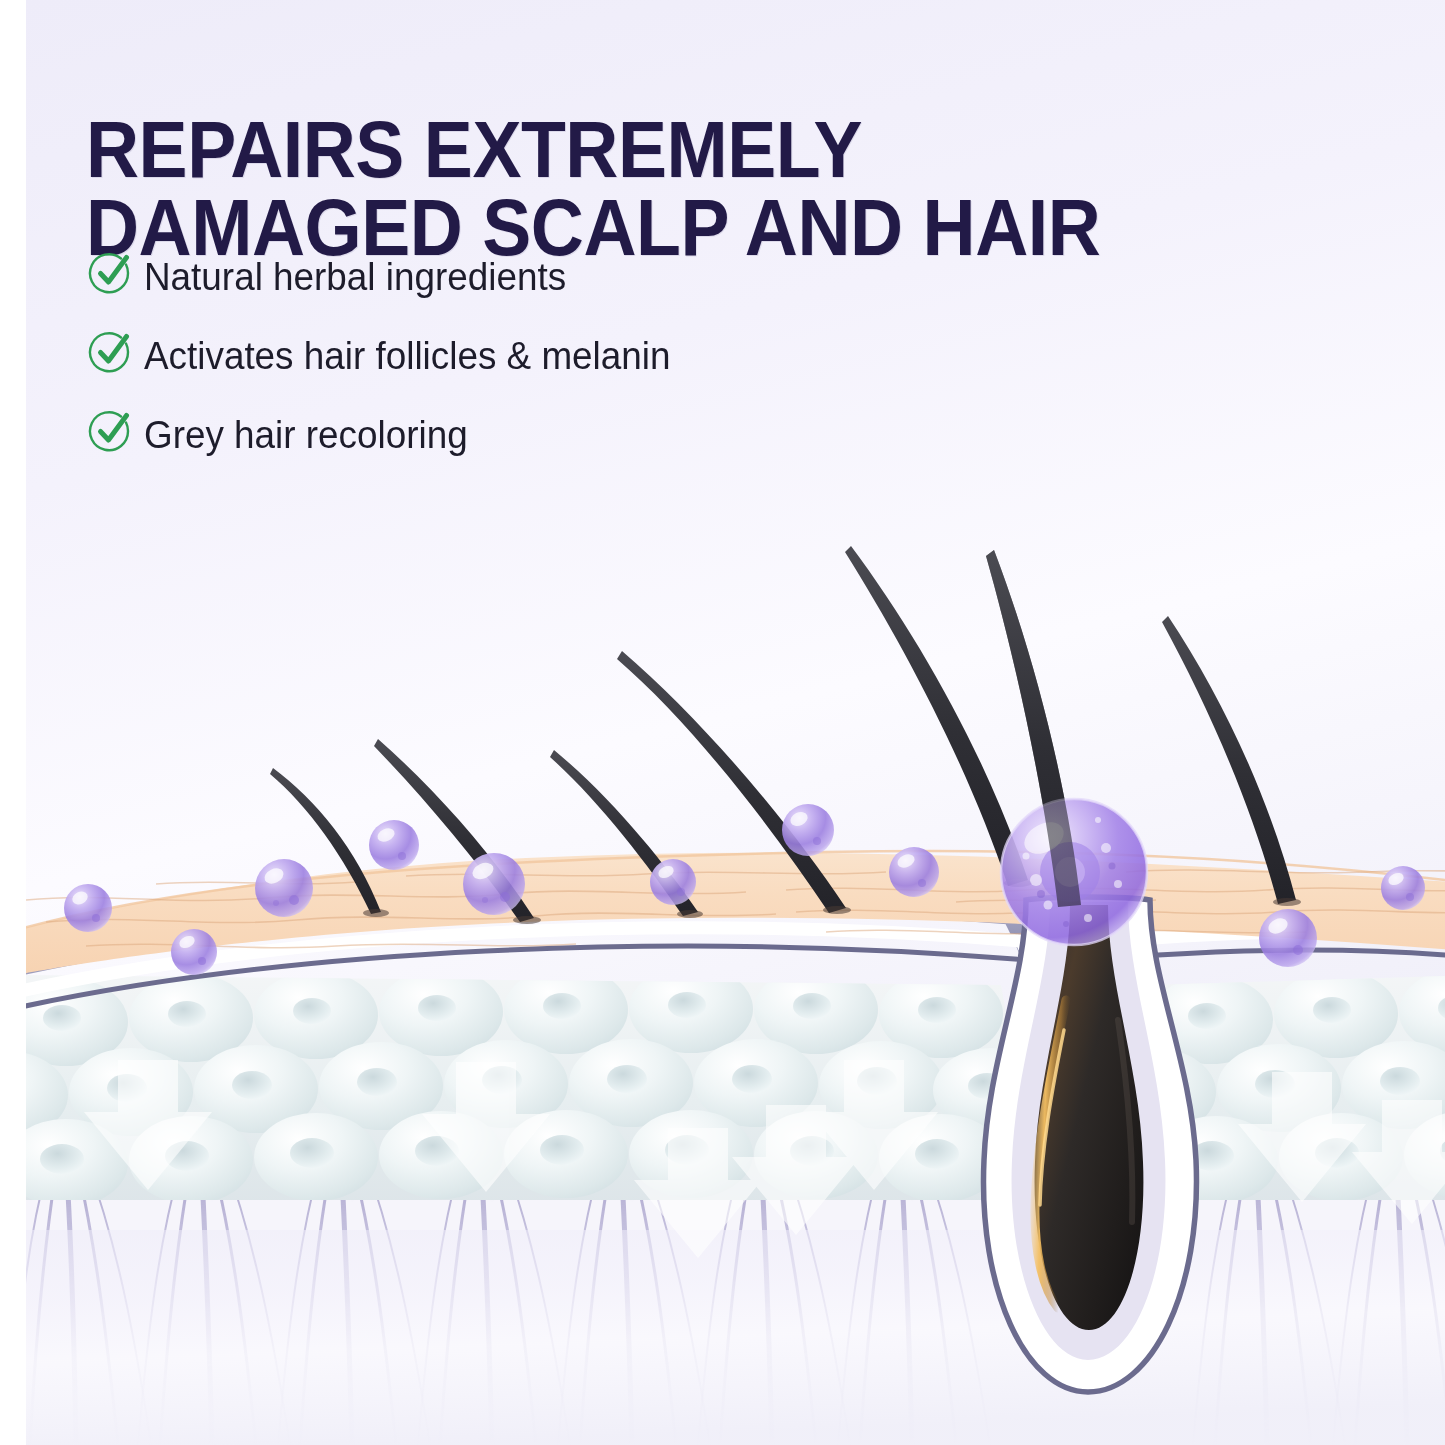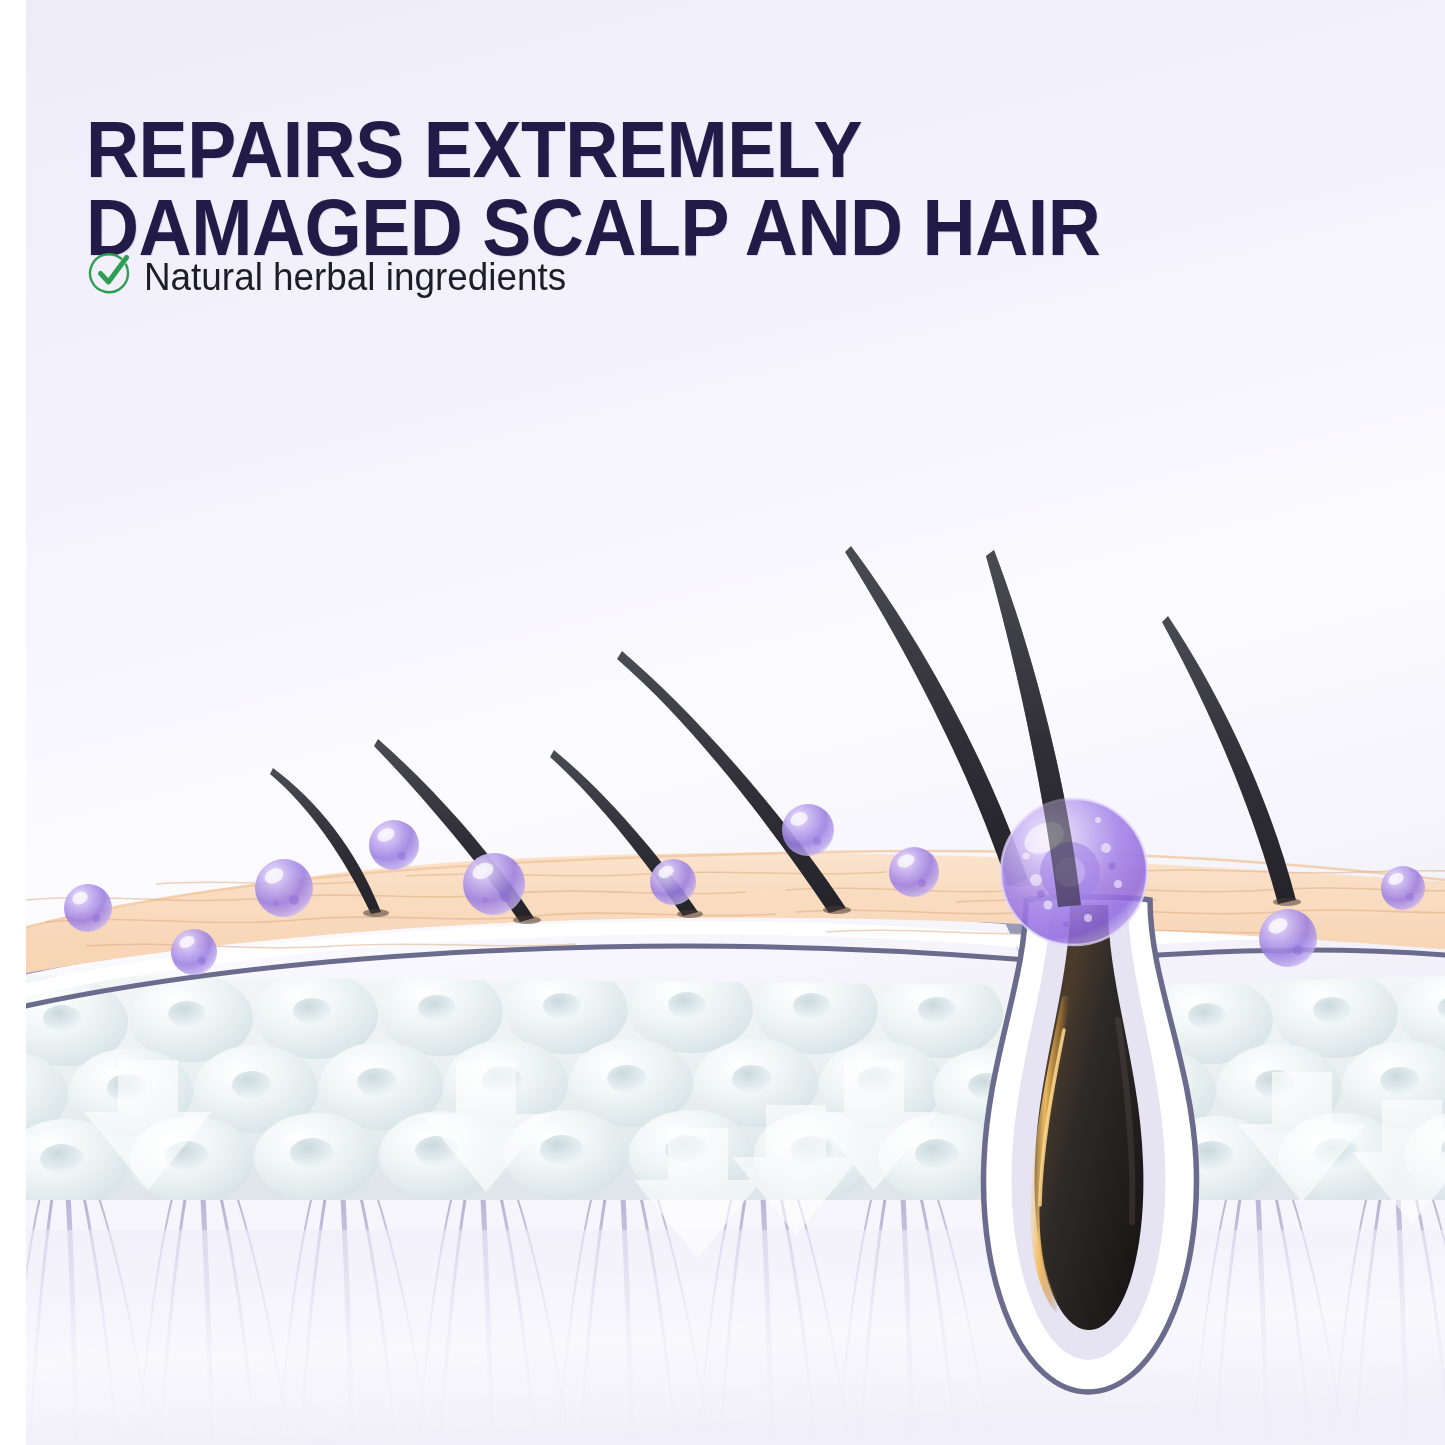--- a/index.html
+++ b/index.html
@@ -535,19 +535,37 @@
     <div class="bullet-row">
       <span class="check-icon">
         <svg viewBox="0 0 46 46" xmlns="http://www.w3.org/2000/svg">
           <path d="M33 8.5 A19 19 0 1 0 40 23 A19 19 0 0 0 38 14.5" fill="none" stroke="#2e9e53" stroke-width="2.4" stroke-linecap="round"></path>
           <path d="M12.5 23.5 L20.5 32 L38.5 7.5" fill="none" stroke="#2e9e53" stroke-width="5" stroke-linecap="round" stroke-linejoin="round"></path>
         </svg>
       </span>
       <span class="bullet-text">Natural herbal ingredients</span>
     </div>
 
-
-
+    <div class="bullet-row">
+      <span class="check-icon">
+        <svg viewBox="0 0 46 46" xmlns="http://www.w3.org/2000/svg">
+          <path d="M33 8.5 A19 19 0 1 0 40 23 A19 19 0 0 0 38 14.5" fill="none" stroke="#2e9e53" stroke-width="2.4" stroke-linecap="round"></path>
+          <path d="M12.5 23.5 L20.5 32 L38.5 7.5" fill="none" stroke="#2e9e53" stroke-width="5" stroke-linecap="round" stroke-linejoin="round"></path>
+        </svg>
+      </span>
+      <span class="bullet-text">Activates hair follicles &amp; melanin</span>
+    </div>
+
+
+    <div class="bullet-row">
+      <span class="check-icon">
+        <svg viewBox="0 0 46 46" xmlns="http://www.w3.org/2000/svg">
+          <path d="M33 8.5 A19 19 0 1 0 40 23 A19 19 0 0 0 38 14.5" fill="none" stroke="#2e9e53" stroke-width="2.4" stroke-linecap="round"></path>
+          <path d="M12.5 23.5 L20.5 32 L38.5 7.5" fill="none" stroke="#2e9e53" stroke-width="5" stroke-linecap="round" stroke-linejoin="round"></path>
+        </svg>
+      </span>
+      <span class="bullet-text">Grey hair recoloring</span>
+    </div>
 
 
   </div>
 
 </div>
 
 </body></html>

